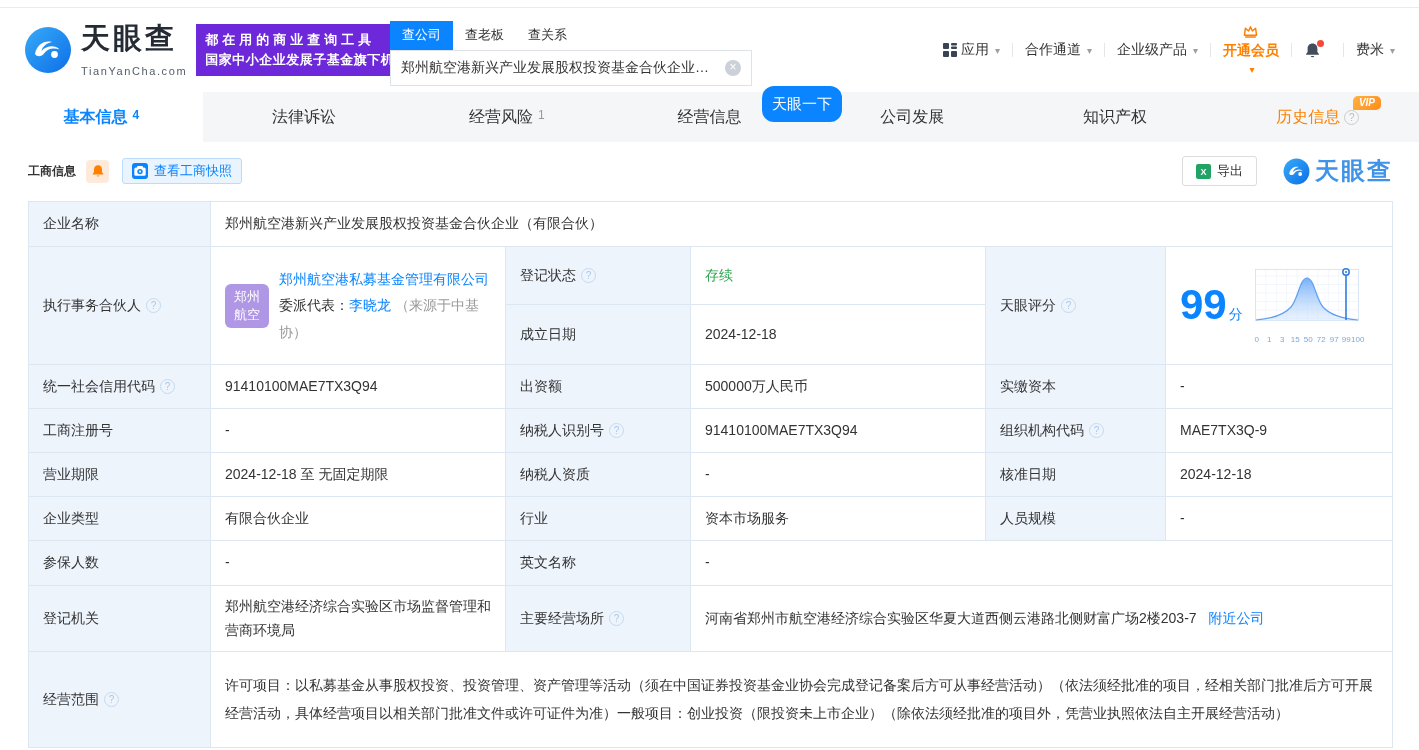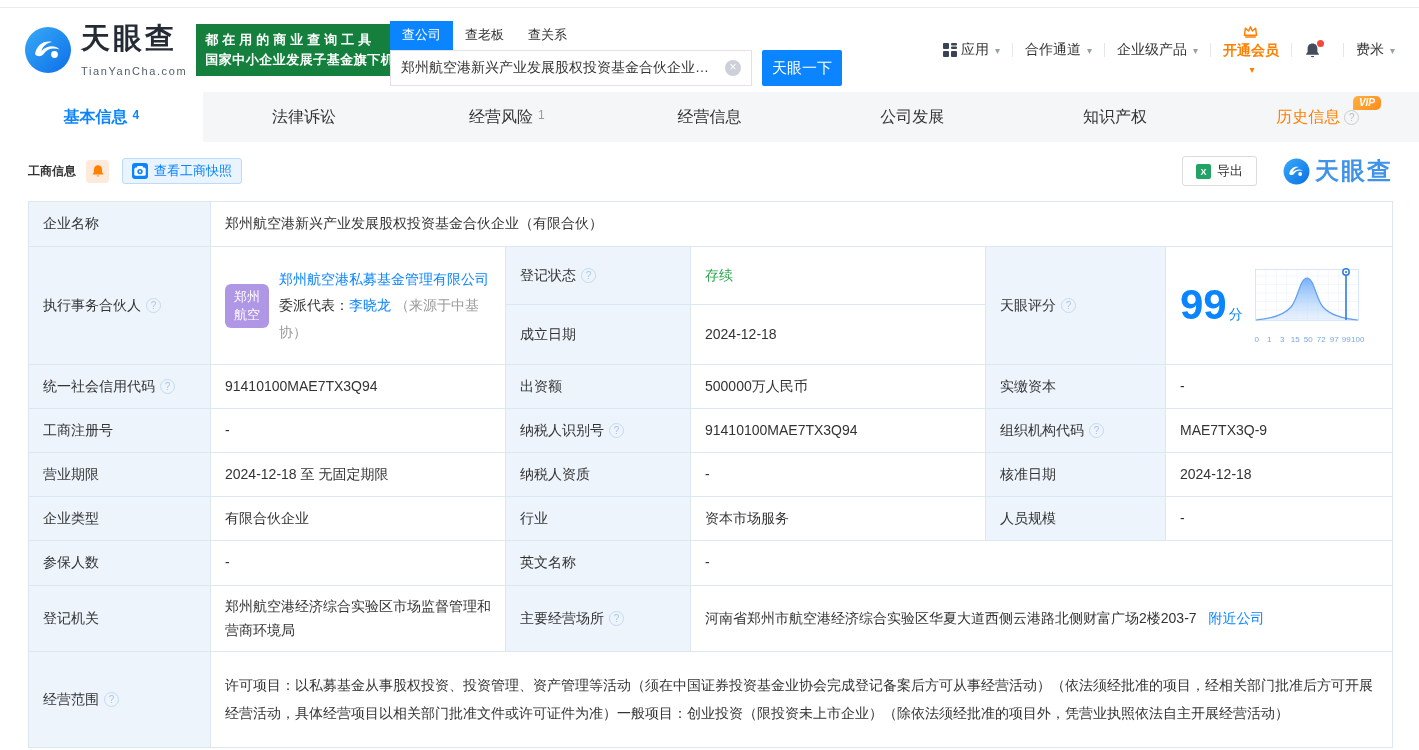--- a/index.html
+++ b/index.html
@@ -5,33 +5,33 @@
   * { box-sizing: border-box; margin: 0; padding: 0; }
   html,body { width:1419px; height:750px; background:#fff; overflow:hidden;
     font-family:"Liberation Sans","DejaVu Sans",sans-serif; color:#333; }
   .topline { height:8px; border-bottom:1px solid #ebebeb; }
 
   
   .hdr { position:relative; height:84px; display:flex; align-items:center; padding:0 24px; background:#fff; }
   .logo { display:flex; align-items:center; gap:9px; cursor:pointer; }
   .logo-txt .brand { font-size:29px; font-weight:bold; color:#252b35; letter-spacing:3px; line-height:1.05; }
   .logo-txt .domain { font-size:11px; color:#565d68; letter-spacing:1.6px; margin-top:11px;text-align:center; }
-  .slogan { margin-left:9px; background:#15803d; color:#fff; font-size:13px; font-weight:bold; padding:6px 9px; line-height:1.55; white-space:nowrap; }
+  .slogan { margin-left:9px; background:#6d28d9; color:#fff; font-size:13px; font-weight:bold; padding:6px 9px; line-height:1.55; white-space:nowrap; }
   .slogan .l1 { letter-spacing:4px; }
   .slogan .l2 { letter-spacing:0.5px; }
 
   .search { position:absolute; left:390px; top:13px; }
   .stabs { display:flex; font-size:13px; }
   .stab { padding:5px 12px 6px; color:#333; cursor:pointer; }
   .stab.active { background:#0a84ff; color:#fff; }
   .srow { display:flex; align-items:stretch; }
   .sinput { width:362px; height:36px; border:1px solid #dfe3e8; display:flex; align-items:center; padding:0 10px; font-size:14px; background:#fff; cursor:text; }
   .sval { white-space:nowrap; overflow:hidden; text-overflow:ellipsis; flex:1; }
   .clear { flex:0 0 16px; width:16px; height:16px; border-radius:50%; background:#ccd1d9; color:#fff; font-size:12px; line-height:15px; text-align:center; margin-left:6px; cursor:pointer; }
-  .sbtn { margin-left:10px; width:80px; height:36px; background:#0a84ff; color:#fff; font-size:15px; border:none; cursor:pointer; border-radius:2px; }
+  .sbtn { margin-left:10px; width:80px; height:36px; background:#0a84ff; color:#fff; font-size:15px; border:none; cursor:pointer; border-radius:12px;margin-top:36px; }
 
   .nav { margin-left:auto; display:flex; align-items:center; font-size:14px; color:#333; }
   .nav-item { display:flex; align-items:center; gap:4px; cursor:pointer; white-space:nowrap; }
   .caret { color:#9aa0a8; font-size:10px; margin-left:2px; }
   .sep { width:1px; height:14px; background:#e4e6ea; margin:0 12px; }
   .member { color:#ff8000; font-weight:bold;flex-direction:column; }
   .bell-wrap { position:relative; display:flex; margin-right:10px; cursor:pointer; }
   .bell-dot { position:absolute; top:-2px; right:-3px; width:7px; height:7px; border-radius:50%; background:#f5483b; }
 
   

